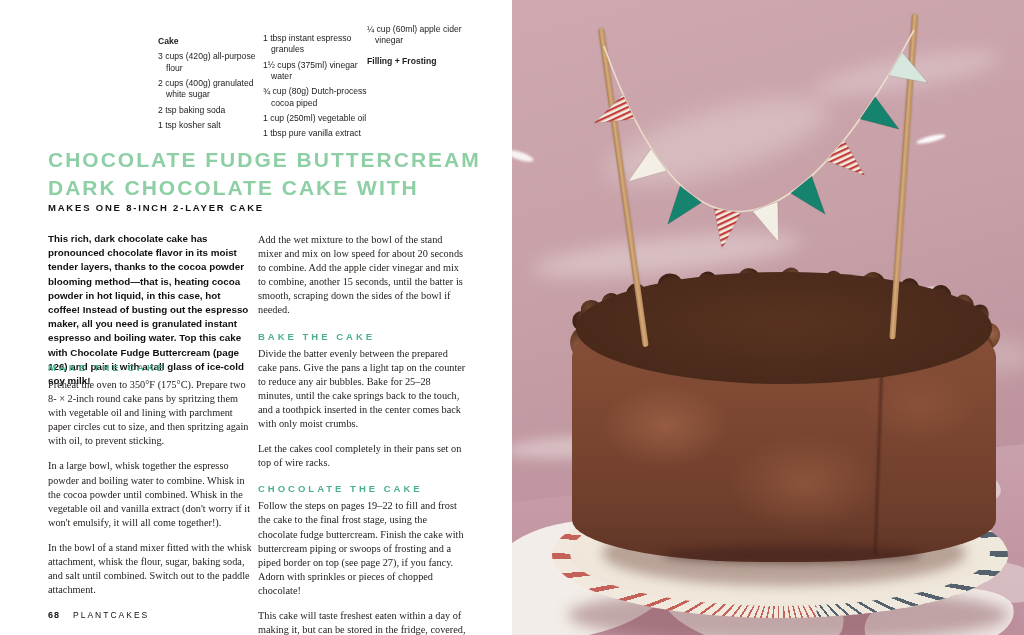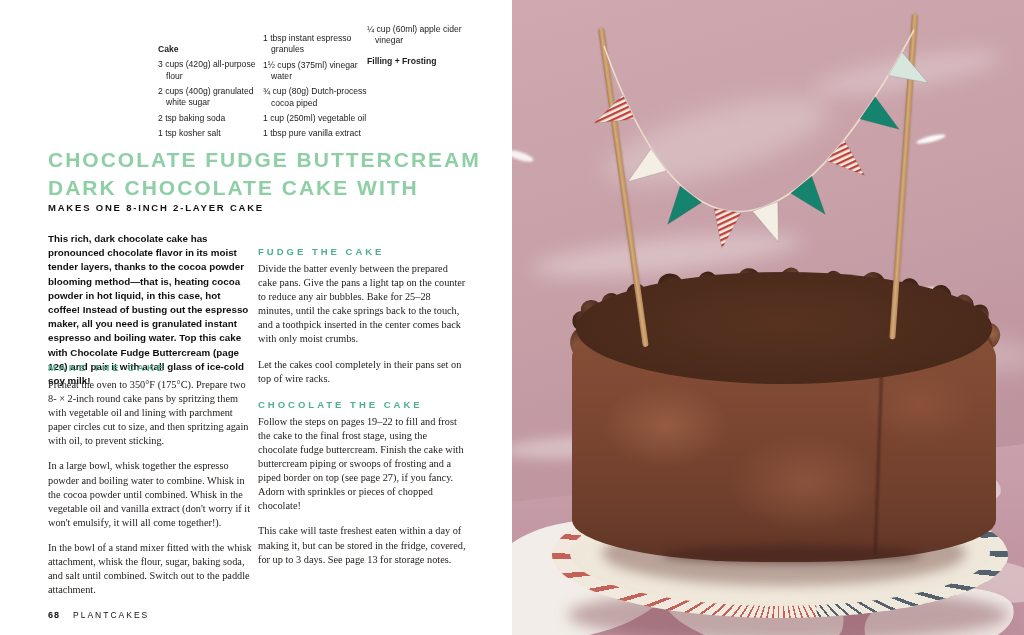--- a/index.html
+++ b/index.html
@@ -1,21 +1,21 @@
 <!DOCTYPE html>
 <html><head>
 <meta charset="utf-8">
 <style>
   html,body{margin:0;padding:0;background:#e9e9e9;}
   #page{position:relative;width:1024px;height:635px;background:#ffffff;overflow:hidden;
         font-family:"Liberation Serif",serif;color:#222;}
   
   .abs{position:absolute;}
   .ing{font-family:"Liberation Sans",sans-serif;font-size:8.6px;line-height:1.32;color:#1c1c1c;}
-  .ing .hdr{font-weight:700;margin-bottom:4px;margin-top:8px;}
+  .ing .hdr{font-weight:700;margin-bottom:4px;}
   .ing .li-item{padding-left:8px;text-indent:-8px;margin-bottom:4px;}
   .title{font-family:"Liberation Sans",sans-serif;font-weight:900;font-size:21px;line-height:28px;
          letter-spacing:2px;color:#8ecfa5;}
   .yield{font-family:"Liberation Sans",sans-serif;font-weight:700;font-size:9.5px;letter-spacing:1.8px;color:#111;}
   .intro{font-family:"Liberation Sans",sans-serif;font-weight:700;font-size:9.8px;line-height:1.45;color:#101010;}
   .sec-h{font-family:"Liberation Sans",sans-serif;font-weight:700;font-size:9.5px;letter-spacing:3px;
          color:#4bb08b;margin:13px 0 5px 0;}
   .sec-h.first{margin-top:0;}
   .para{font-size:10.3px;line-height:1.37;margin:0 0 11px 0;color:#26221f;}
   .footer{font-family:"Liberation Sans",sans-serif;color:#111;}
@@ -98,21 +98,22 @@
   <div class="abs intro" style="left:48px;top:232px;width:206px;">This rich, dark chocolate cake has pronounced chocolate flavor in its moist tender layers, thanks to the cocoa powder blooming method—that is, heating cocoa powder in hot liquid, in this case, hot coffee! Instead of busting out the espresso maker, all you need is granulated instant espresso and boiling water. Top this cake with Chocolate Fudge Buttercream (page 126) and pair it with a tall glass of ice-cold soy milk!</div>
 
   <div class="abs" style="left:48px;top:362px;width:208px;">
     <div class="sec-h first">MAKE THE CAKE</div>
     <p class="para">Preheat the oven to 350°F (175°C). Prepare two 8- × 2-inch round cake pans by spritzing them with vegetable oil and lining with parchment paper circles cut to size, and then spritzing again with oil, to prevent sticking.</p>
     <p class="para">In a large bowl, whisk together the espresso powder and boiling water to combine. Whisk in the cocoa powder until combined. Whisk in the vegetable oil and vanilla extract (don't worry if it won't emulsify, it will all come together!).</p>
     <p class="para">In the bowl of a stand mixer fitted with the whisk attachment, whisk the flour, sugar, baking soda, and salt until combined. Switch out to the paddle attachment.</p>
   </div>
 
   <div class="abs" style="left:258px;top:233px;width:208px;">
-    <div class="sec-h">FUDGE THE CAKE</div>
+    <p class="para">Add the wet mixture to the bowl of the stand mixer and mix on low speed for about 20 seconds to combine. Add the apple cider vinegar and mix to combine, another 15 seconds, until the batter is smooth, scraping down the sides of the bowl if needed.</p>
+    <div class="sec-h">BAKE THE CAKE</div>
     <p class="para">Divide the batter evenly between the prepared cake pans. Give the pans a light tap on the counter to reduce any air bubbles. Bake for 25–28 minutes, until the cake springs back to the touch, and a toothpick inserted in the center comes back with only moist crumbs.</p>
     <p class="para">Let the cakes cool completely in their pans set on top of wire racks.</p>
     <div class="sec-h">CHOCOLATE THE CAKE</div>
     <p class="para">Follow the steps on pages 19–22 to fill and frost the cake to the final frost stage, using the chocolate fudge buttercream. Finish the cake with buttercream piping or swoops of frosting and a piped border on top (see page 27), if you fancy. Adorn with sprinkles or pieces of chopped chocolate!</p>
     <p class="para">This cake will taste freshest eaten within a day of making it, but can be stored in the fridge, covered, for up to 3 days. See page 13 for storage notes.</p>
   </div>
 
   <div class="abs footer" style="left:48px;top:604px;">
     <span class="pn">68</span><span class="bt">PLANTCAKES</span>
   </div>

